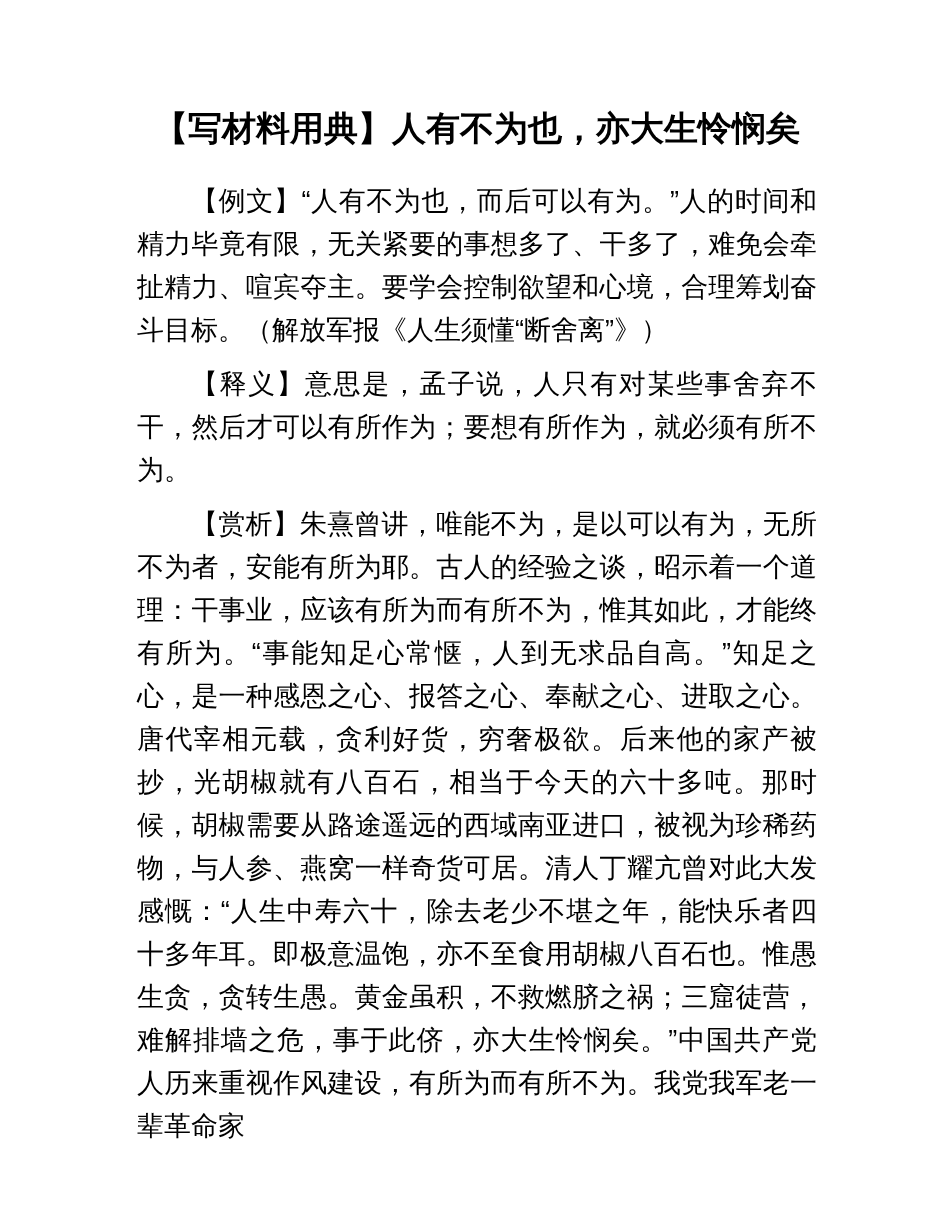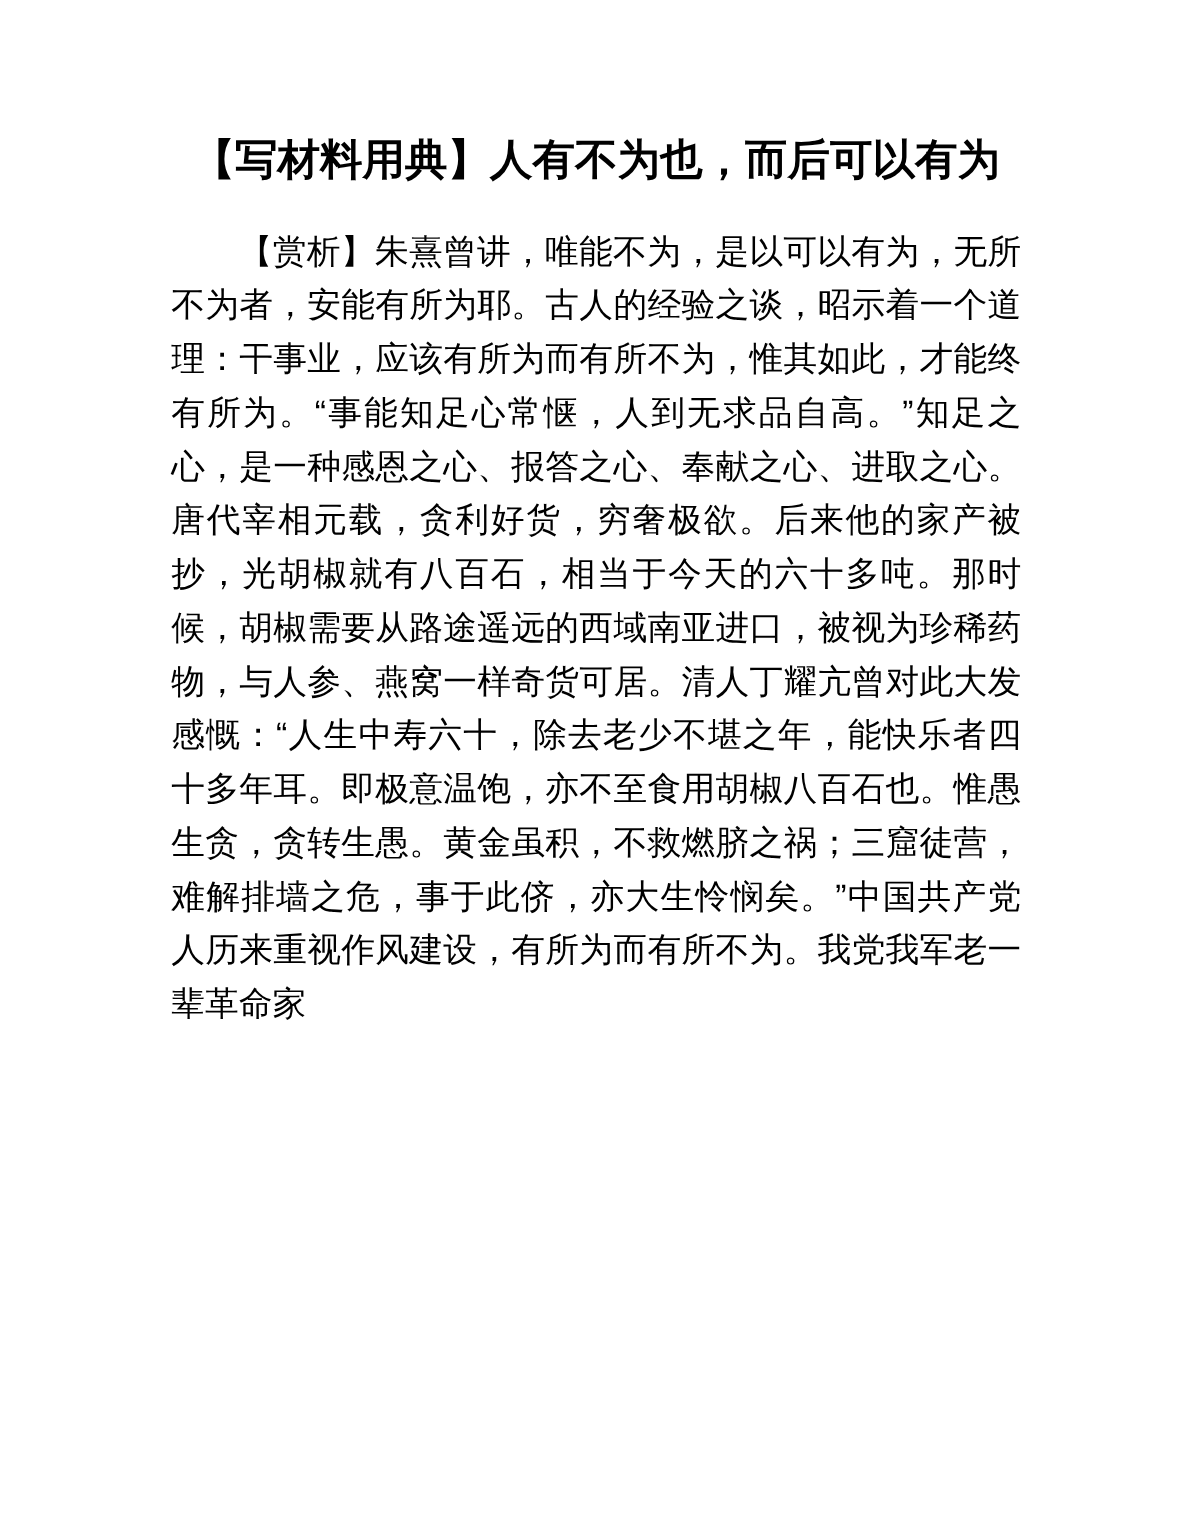--- a/index.html
+++ b/index.html
@@ -38,19 +38,21 @@
     color: #000000;
     margin: 0 0 11px 0;
     word-break: break-all;
     overflow-wrap: break-word;
   }
 </style>
 </head>
 <body>
 
 <div class="page">
-  <h1 class="doc-title">【写材料用典】人有不为也，而后可以有为</h1>
+  <h1 class="doc-title">【写材料用典】人有不为也，亦大生怜悯矣</h1>
+
+  <p class="para">【例文】“人有不为也，而后可以有为。”人的时间和精力毕竟有限，无关紧要的事想多了、干多了，难免会牵扯精力、喧宾夺主。要学会控制欲望和心境，合理筹划奋斗目标。（解放军报《人生须懂“断舍离”》）</p>
 
 
-
+  <p class="para">【释义】意思是，孟子说，人只有对某些事舍弃不干，然后才可以有所作为；要想有所作为，就必须有所不为。</p>
 
   <p class="para">【赏析】朱熹曾讲，唯能不为，是以可以有为，无所不为者，安能有所为耶。古人的经验之谈，昭示着一个道理：干事业，应该有所为而有所不为，惟其如此，才能终有所为。“事能知足心常惬，人到无求品自高。”知足之心，是一种感恩之心、报答之心、奉献之心、进取之心。唐代宰相元载，贪利好货，穷奢极欲。后来他的家产被抄，光胡椒就有八百石，相当于今天的六十多吨。那时候，胡椒需要从路途遥远的西域南亚进口，被视为珍稀药物，与人参、燕窝一样奇货可居。清人丁耀亢曾对此大发感慨：“人生中寿六十，除去老少不堪之年，能快乐者四十多年耳。即极意温饱，亦不至食用胡椒八百石也。惟愚生贪，贪转生愚。黄金虽积，不救燃脐之祸；三窟徒营，难解排墙之危，事于此侪，亦大生怜悯矣。”中国共产党人历来重视作风建设，有所为而有所不为。我党我军老一辈革命家</p>
 </div>
 
 </body></html>

